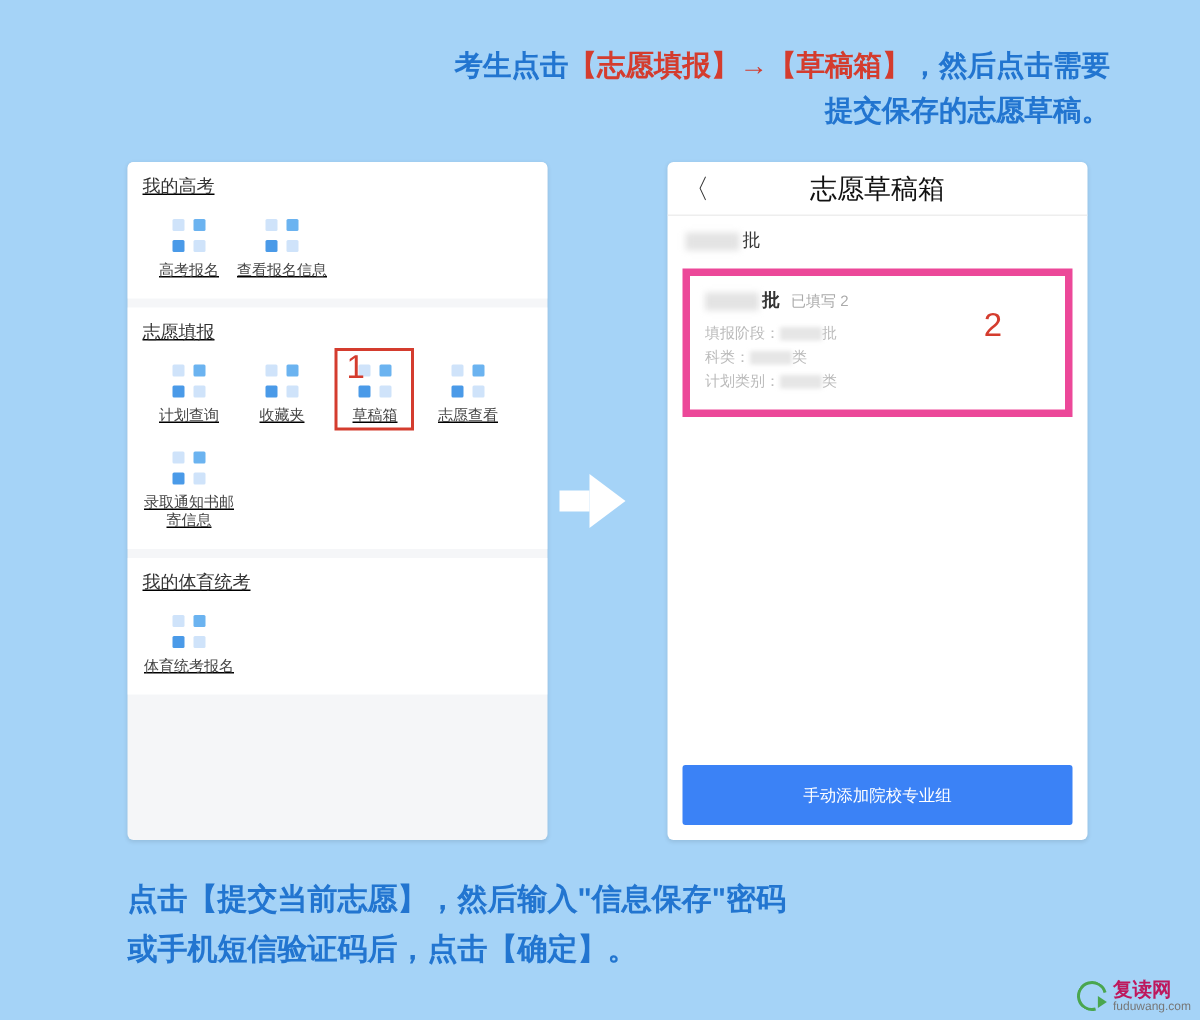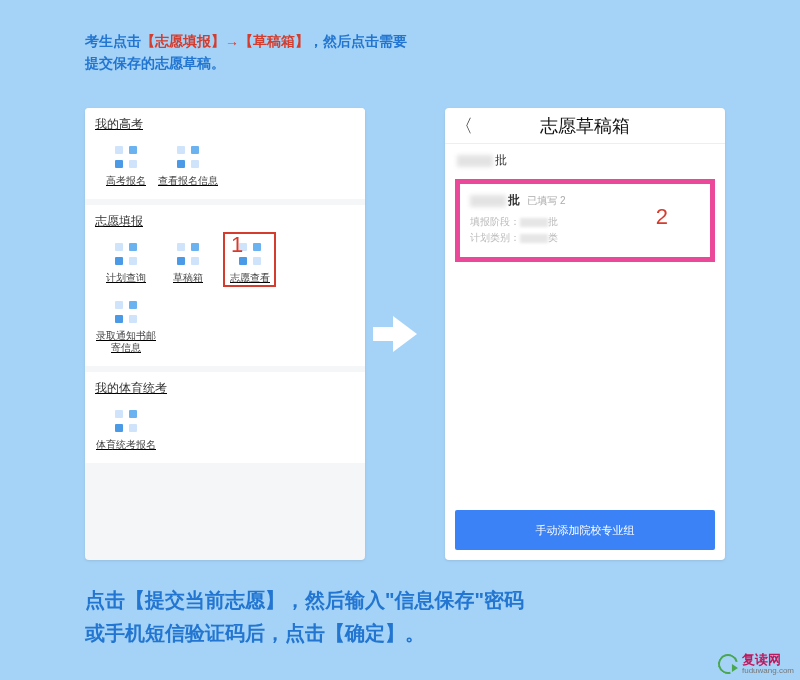--- a/index.html
+++ b/index.html
@@ -9,23 +9,24 @@
       background: #a5d3f7;
       font-family: "PingFang SC", "Microsoft YaHei", sans-serif;
       position: relative;
       overflow: hidden;
     }
     .instruction-top {
       position: absolute;
       top: 30px;
       left: 85px;
       right: 60px;
-      font-size: 14px;
+      font-size: 19px;
       font-weight: bold;
       line-height: 1.6;
+      text-align: right;
     }
     .instruction-bottom {
       position: absolute;
       bottom: 30px;
       left: 85px;
       right: 110px;
       font-size: 20px;
       font-weight: bold;
       line-height: 1.65;
       color: #2275d0;
@@ -249,20 +250,31 @@
         </div>
         <div class="icon-item">
           <div class="icon-box">
               <div class="icon-shape">
                 <span class="s1"></span>
                 <span class="s2"></span>
                 <span class="s3"></span>
                 <span class="s4"></span>
               </div>
             </div>
+          <span class="icon-label">收藏夹</span>
+        </div>
+        <div class="icon-item">
+          <div class="icon-box">
+              <div class="icon-shape">
+                <span class="s1"></span>
+                <span class="s2"></span>
+                <span class="s3"></span>
+                <span class="s4"></span>
+              </div>
+            </div>
           <span class="icon-label">草稿箱</span>
         </div>
         <div class="icon-item">
           <div class="icon-box">
               <div class="icon-shape">
                 <span class="s1"></span>
                 <span class="s2"></span>
                 <span class="s3"></span>
                 <span class="s4"></span>
               </div>
@@ -316,20 +328,21 @@
     </div>
     <div class="tab-area">
       <span class="blur-strip"></span><span>批</span>
     </div>
     <div class="red-box-2">
       <div class="card-title-row">
         <span class="blur-strip"></span><b>批</b>
         <span class="card-sub">已填写 2</span>
       </div>
       <div class="card-line"><span>填报阶段：</span><span class="blur-sm"></span><span>批</span></div>
+      <div class="card-line"><span>科类：</span><span class="blur-sm"></span><span>类</span></div>
       <div class="card-line"><span>计划类别：</span><span class="blur-sm"></span><span>类</span></div>
       <div class="marker-2">2</div>
     </div>
     <div class="bottom-btn">手动添加院校专业组</div>
   </div>
 </div>
 
 <div class="instruction-bottom">
   <span>点击【提交当前志愿】，然后输入"信息保存"密码</span><br>
   <span>或手机短信验证码后，点击【确定】。</span>

